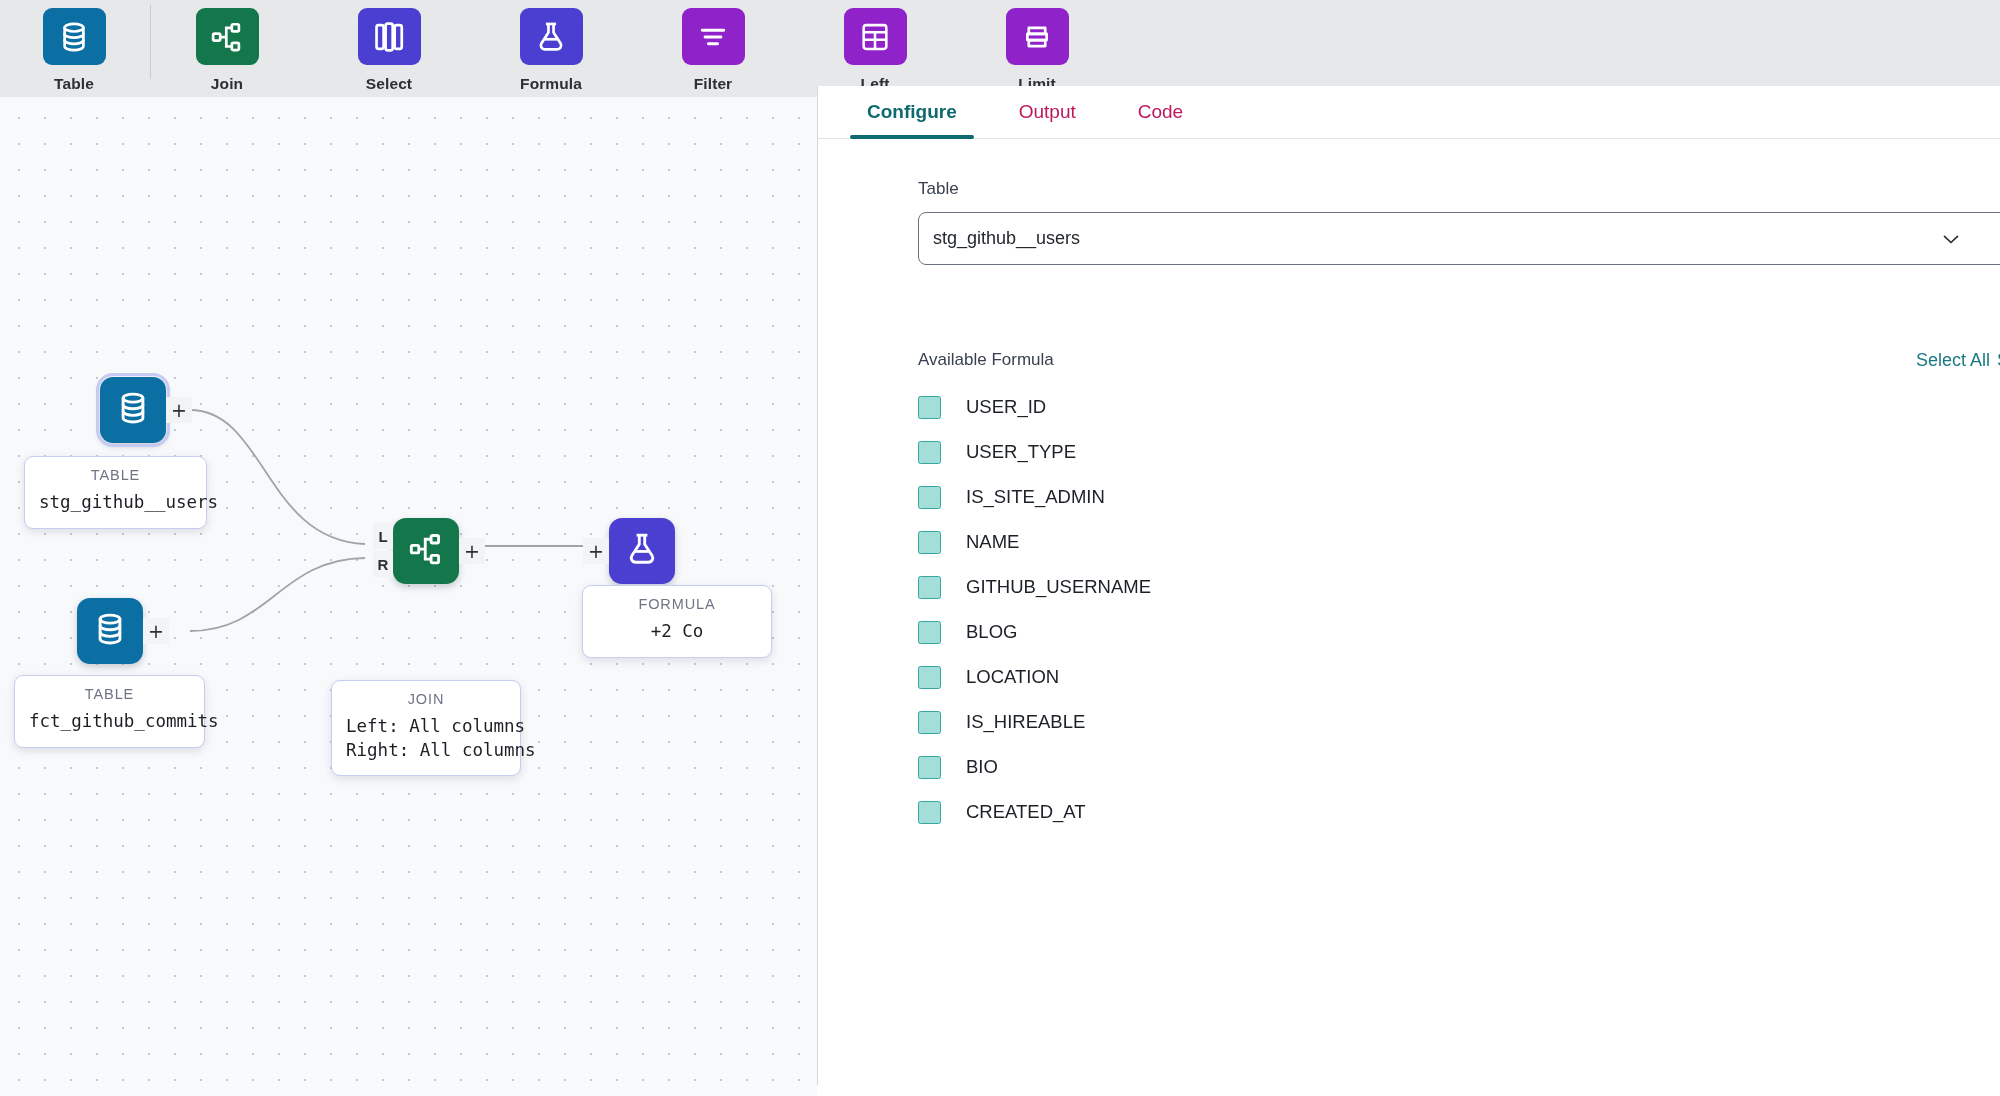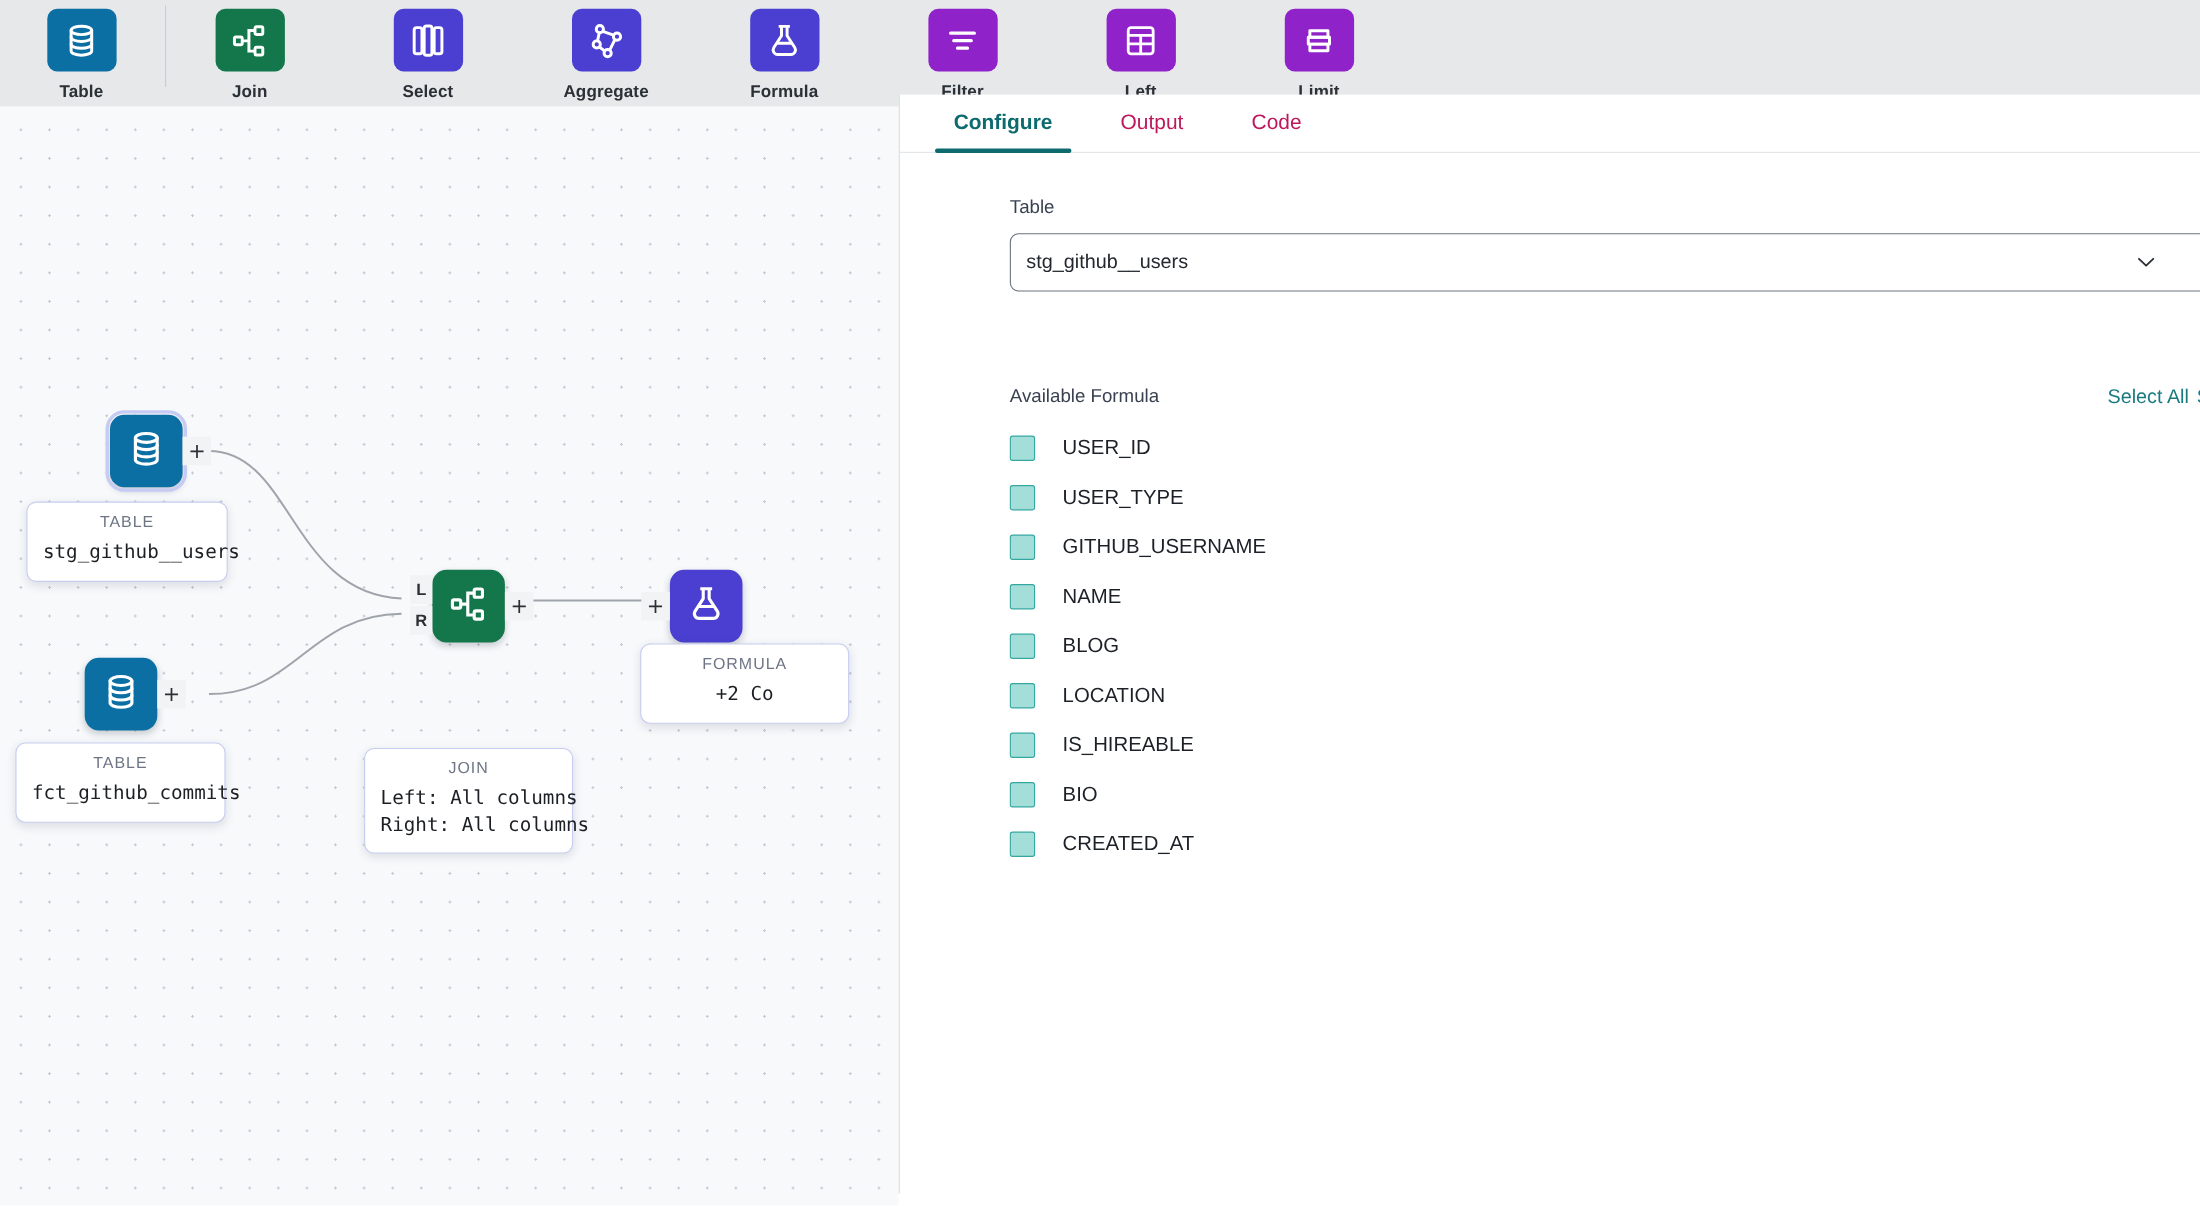--- a/index.html
+++ b/index.html
@@ -237,34 +237,20 @@
           <svg width="34" height="34" viewBox="0 0 24 24" fill="none" stroke="#fff" stroke-width="1.9">
             <rect x="3.2" y="3.6" width="5" height="16.8" rx="1.5"></rect>
             <rect x="9.6" y="2.6" width="5" height="18.8" rx="1.5"></rect>
             <rect x="16" y="3.6" width="5" height="16.8" rx="1.5"></rect>
           </svg>
         </span>
       </div>
       <div class="tool-label">Select</div>
     </div>
 
-    <div class="tool" style="margin-left:58px">
-      <div class="tool-icon" style="background:#4a3fd0">
-        <span class="sp">
-          <svg width="34" height="34" viewBox="0 0 24 24" fill="none" stroke="#fff" stroke-width="1.9">
-            <circle cx="8" cy="4.6" r="2.3"></circle>
-            <circle cx="19" cy="9.4" r="2.3"></circle>
-            <circle cx="6" cy="14.4" r="2.3"></circle>
-            <circle cx="13" cy="20" r="2.3"></circle>
-            <path d="M9.9 6.0 17.2 8.6M7.6 7.0 6.5 12.1M7.8 16.1l3.5 2.7M17.6 11.4 14.3 18"></path>
-          </svg>
-        </span>
-      </div>
-      <div class="tool-label">Aggregate</div>
-    </div>
 
     <div class="tool" style="margin-left:58px">
       <div class="tool-icon" style="background:#4a3fd0">
         <span class="sp">
           <svg width="34" height="34" viewBox="0 0 24 24" fill="none" stroke="#fff" stroke-width="1.9" stroke-linejoin="round">
             <path d="M8.4 2.8h7.2"></path>
             <path d="M10.2 2.8v6.0L5.3 16.4c-1.2 1.9.1 4.4 2.4 4.4h8.6c2.3 0 3.6-2.5 2.4-4.4l-4.9-7.6V2.8"></path>
             <path d="M7.3 13.6h9.4"></path>
           </svg>
         </span>
@@ -430,28 +416,32 @@
           <div class="col-row">
             <span class="cbox"></span>
             <span class="col-name">USER_ID</span>
           </div>
           <div class="col-row">
             <span class="cbox"></span>
             <span class="col-name">USER_TYPE</span>
           </div>
           <div class="col-row">
             <span class="cbox"></span>
+            <span class="col-name">IS_SITE_ADMIN</span>
+          </div>
+          <div class="col-row">
+            <span class="cbox"></span>
+            <span class="col-name">NAME</span>
+          </div>
+          <div class="col-row">
+            <span class="cbox"></span>
             <span class="col-name">GITHUB_USERNAME</span>
           </div>
           <div class="col-row">
             <span class="cbox"></span>
-            <span class="col-name">NAME</span>
-          </div>
-          <div class="col-row">
-            <span class="cbox"></span>
             <span class="col-name">BLOG</span>
           </div>
           <div class="col-row">
             <span class="cbox"></span>
             <span class="col-name">LOCATION</span>
           </div>
           <div class="col-row">
             <span class="cbox"></span>
             <span class="col-name">IS_HIREABLE</span>
           </div>

